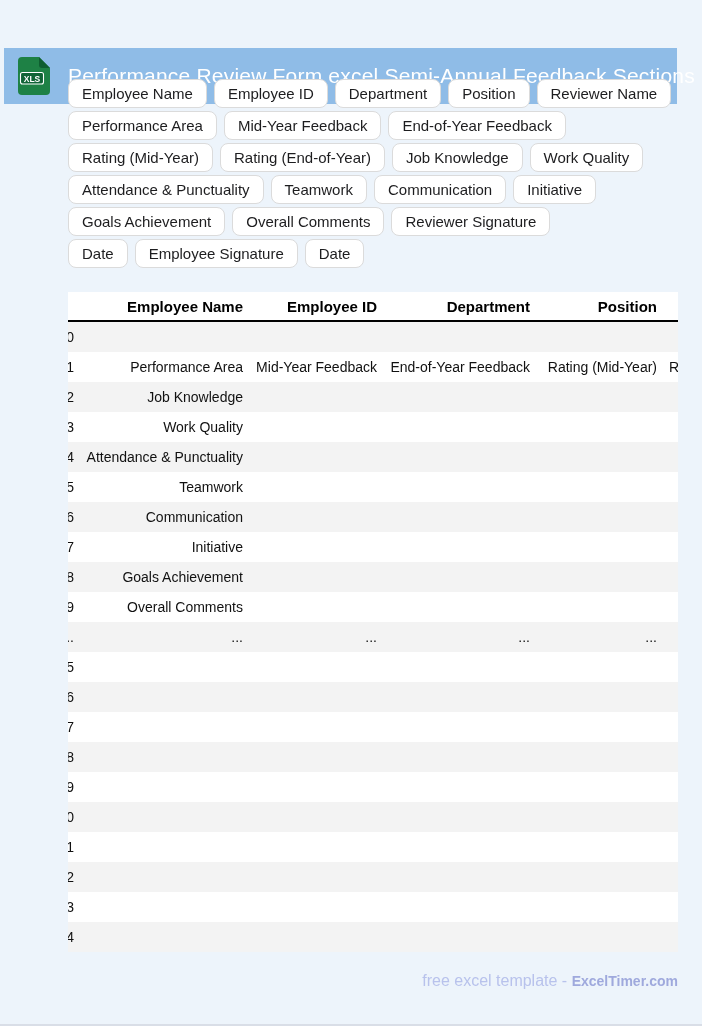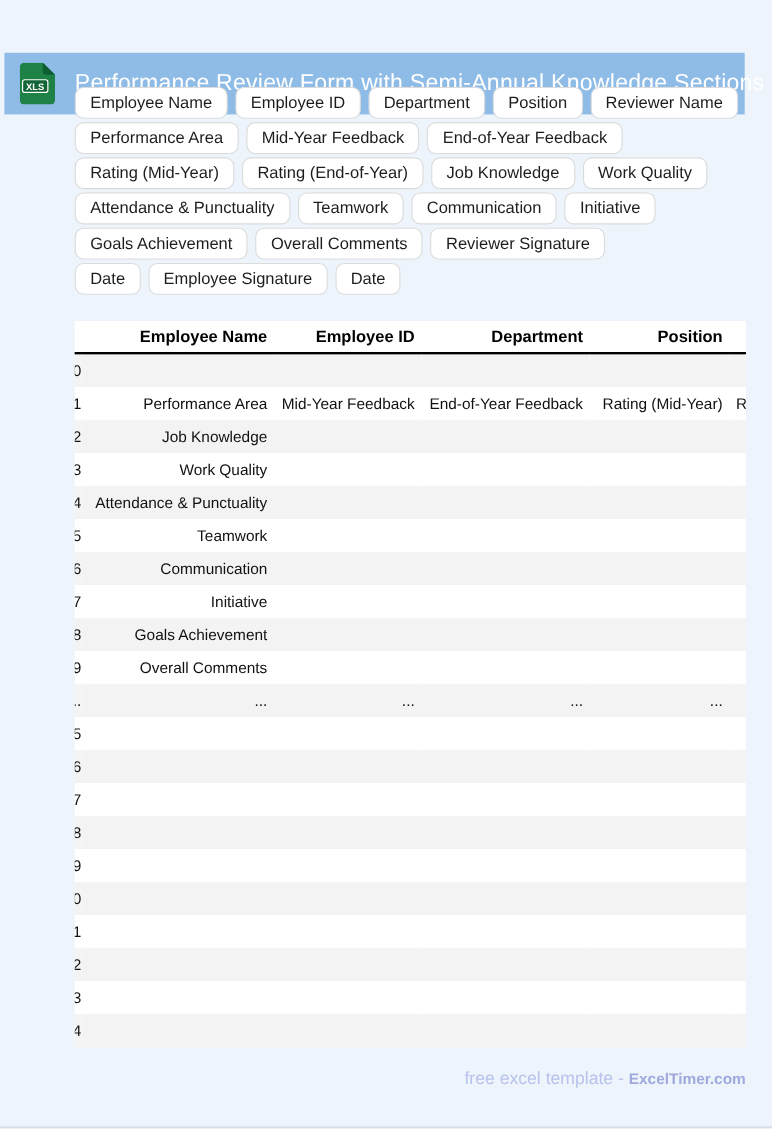--- a/index.html
+++ b/index.html
@@ -65,21 +65,21 @@
 </head>
 <body>
 
 <div class="header-bar">
   <svg class="file-icon" viewBox="0 0 32 38" xmlns="http://www.w3.org/2000/svg">
     <path d="M4 0 h17 l11 11 v23 a4 4 0 0 1 -4 4 H4 a4 4 0 0 1 -4 -4 V4 a4 4 0 0 1 4 -4 z" fill="#1e8145"></path>
     <path d="M21 0 l11 11 h-8 a3 3 0 0 1 -3 -3 z" fill="#0f5e31"></path>
     <rect x="2.5" y="15.5" width="23" height="11.5" rx="2" fill="#116436" stroke="#ffffff" stroke-width="1.1"></rect>
     <text x="14" y="24.6" font-size="8.5" font-weight="bold" fill="#ffffff" text-anchor="middle">XLS</text>
   </svg>
-  <div class="page-title">Performance Review Form with Semi-Annual Knowledge Sections</div>
+  <div class="page-title">Performance Review Form excel Semi-Annual Feedback Sections</div>
 </div>
 
 <div class="pills">
     <div class="pill-row">
       <span class="pill">Employee Name</span>
       <span class="pill">Employee ID</span>
       <span class="pill">Department</span>
       <span class="pill">Position</span>
       <span class="pill">Reviewer Name</span>
     </div>

